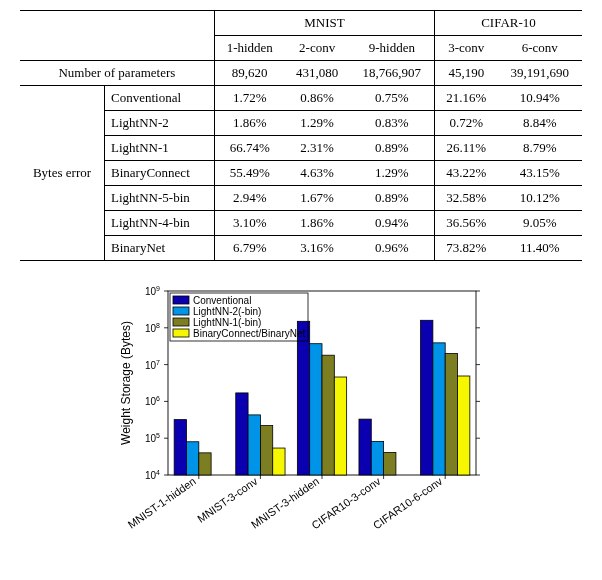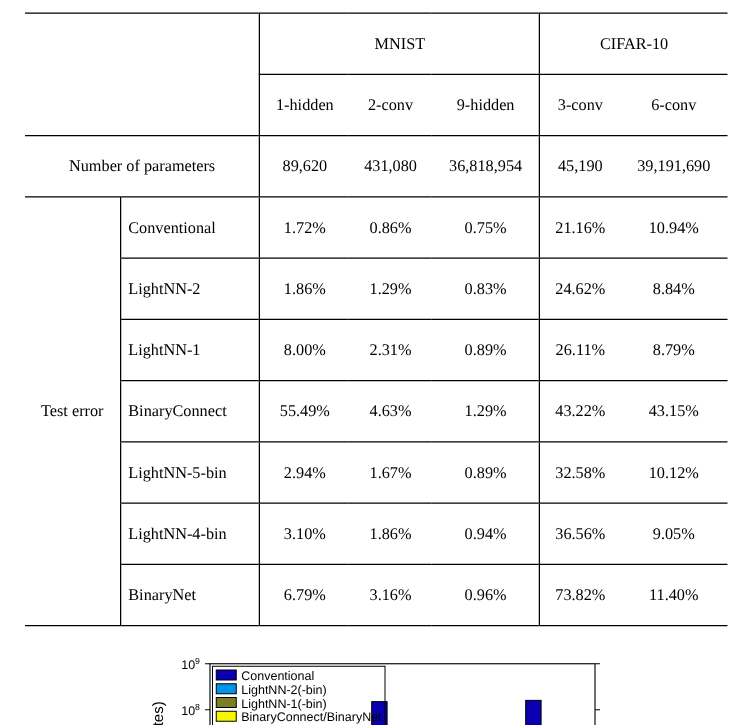--- a/index.html
+++ b/index.html
@@ -10,21 +10,21 @@
     padding: 10px 20px;
     width: 562px;
     background: #fff;
   }
   table.data-table {
     border-collapse: collapse;
     width: 100%;
     text-align: center;
   }
   table.data-table th, table.data-table td {
-    padding: 16px 6px;
+    padding: 4px 6px;
     font-weight: normal;
   }
   .bt { border-top: 1.2px solid #000; }
   .bb { border-bottom: 1.2px solid #000; }
   .bl { border-left: 1.2px solid #000; }
   .bold { font-weight: bold; }
   .row-label { text-align: left; padding-left:14px;}
   .center { text-align: center; }
 
   .chart-wrap {
@@ -57,45 +57,45 @@
     <td class="bl">1-hidden</td>
     <td>2-conv</td>
     <td>9-hidden</td>
     <td class="bl">3-conv</td>
     <td>6-conv</td>
   </tr>
   <tr class="bb">
     <td colspan="2" class="bold center">Number of parameters</td>
     <td class="bl">89,620</td>
     <td>431,080</td>
-    <td>36,818,954</td>
+    <td>18,766,907</td>
     <td class="bl">45,190</td>
     <td>39,191,690</td>
   </tr>
 
   <tr>
-    <td rowspan="7" class="bold center bb">Test error</td>
+    <td rowspan="7" class="bold center bb">Bytes error</td>
     <td class="row-label bl">Conventional</td>
     <td class="bl">1.72%</td>
     <td>0.86%</td>
     <td>0.75%</td>
     <td class="bl">21.16%</td>
     <td>10.94%</td>
   </tr>
   <tr>
     <td class="row-label bl bt">LightNN-2</td>
     <td class="bl bt">1.86%</td>
     <td class="bt">1.29%</td>
     <td class="bt">0.83%</td>
-    <td class="bl bt">24.62%</td>
+    <td class="bl bt">0.72%</td>
     <td class="bt">8.84%</td>
   </tr>
   <tr>
     <td class="row-label bl bt">LightNN-1</td>
-    <td class="bl bt">8.00%</td>
+    <td class="bl bt">66.74%</td>
     <td class="bt">2.31%</td>
     <td class="bt">0.89%</td>
     <td class="bl bt">26.11%</td>
     <td class="bt">8.79%</td>
   </tr>
   <tr>
     <td class="row-label bl bt">BinaryConnect</td>
     <td class="bl bt">55.49%</td>
     <td class="bt">4.63%</td>
     <td class="bt">1.29%</td>

